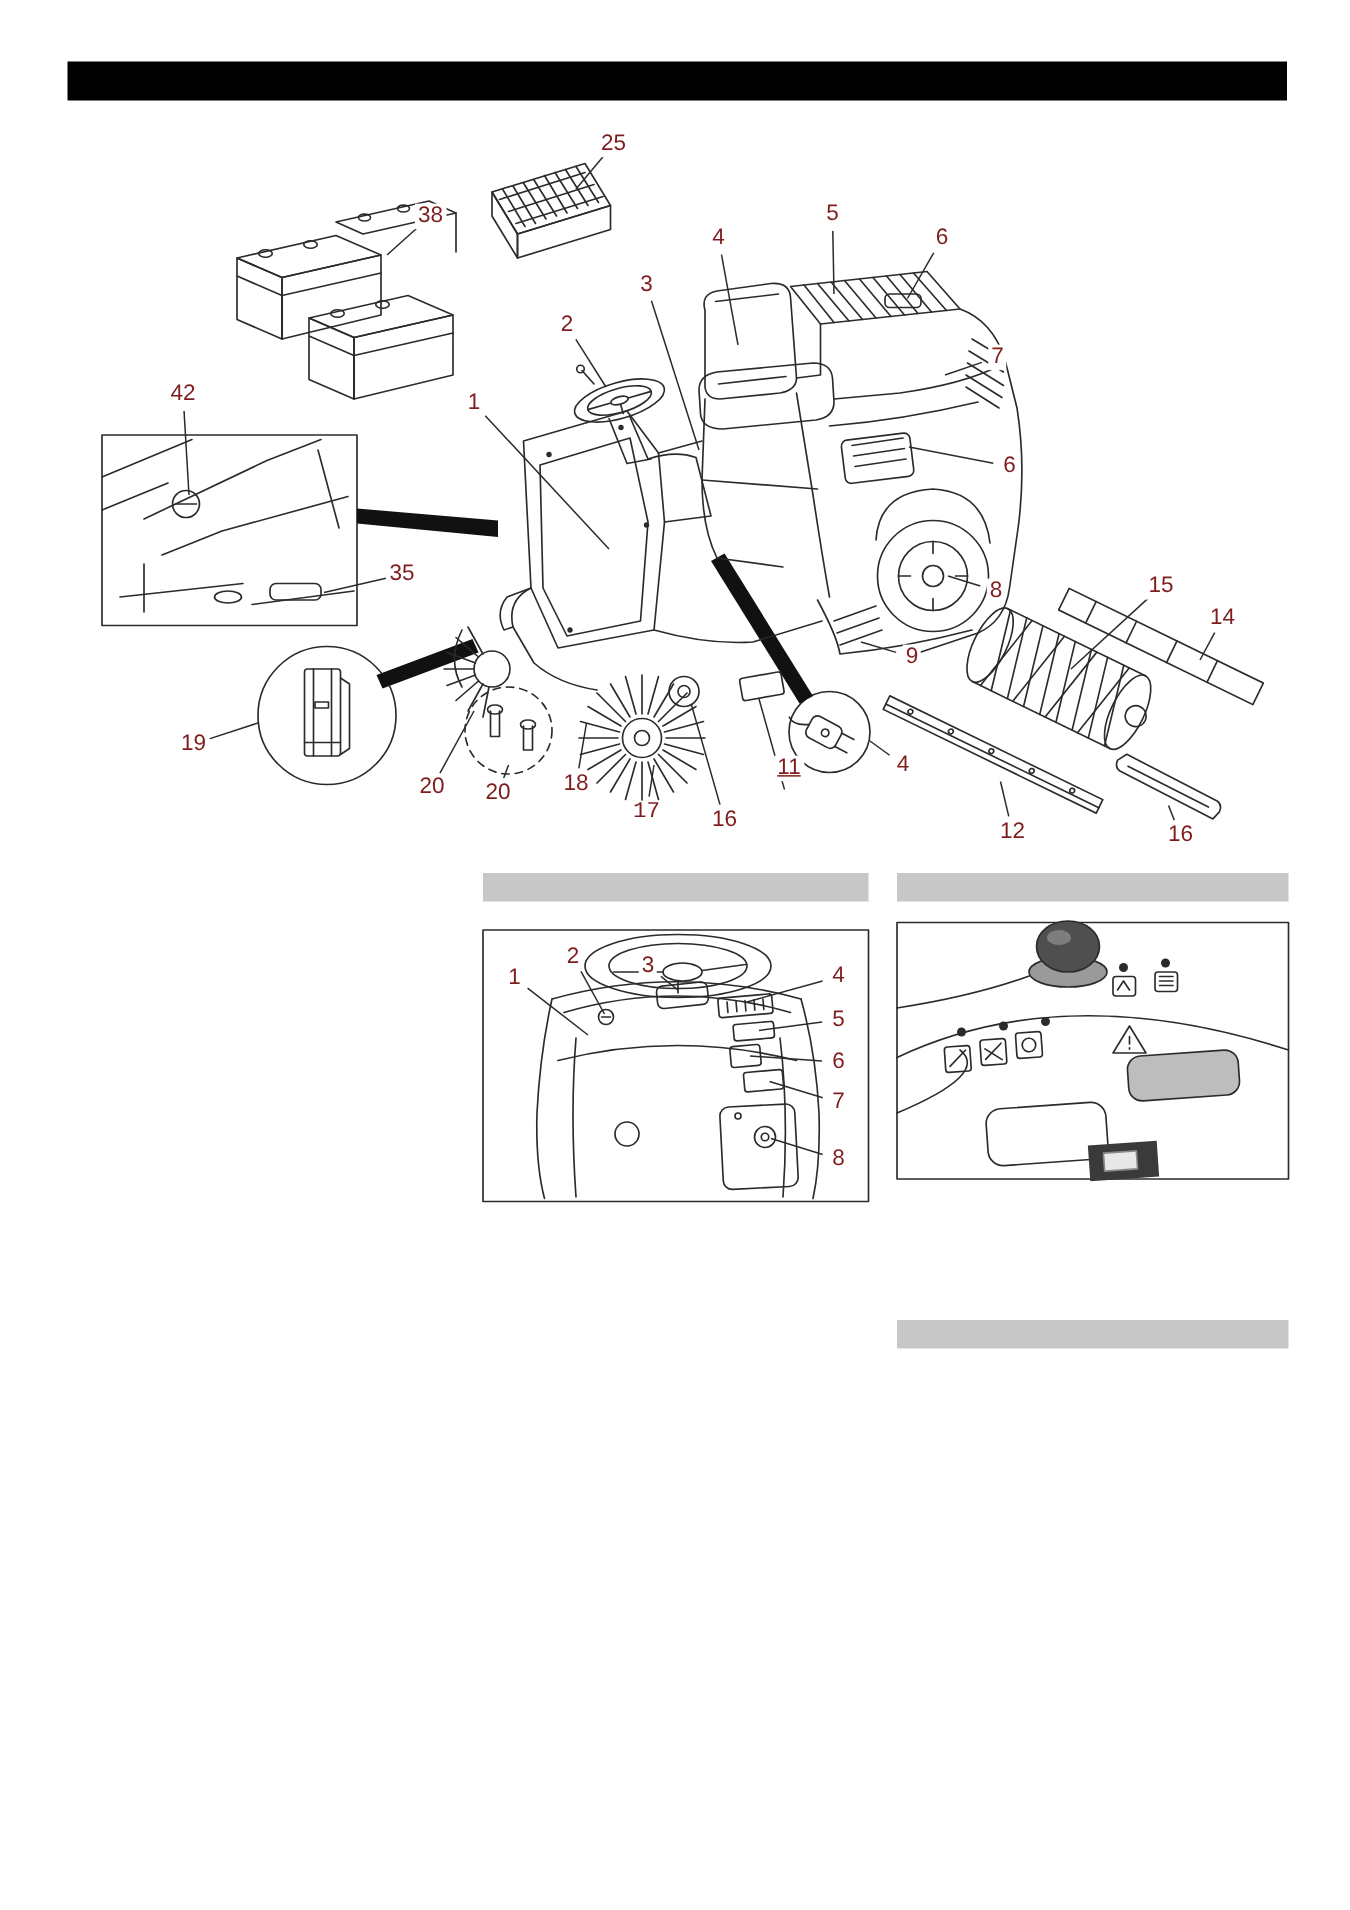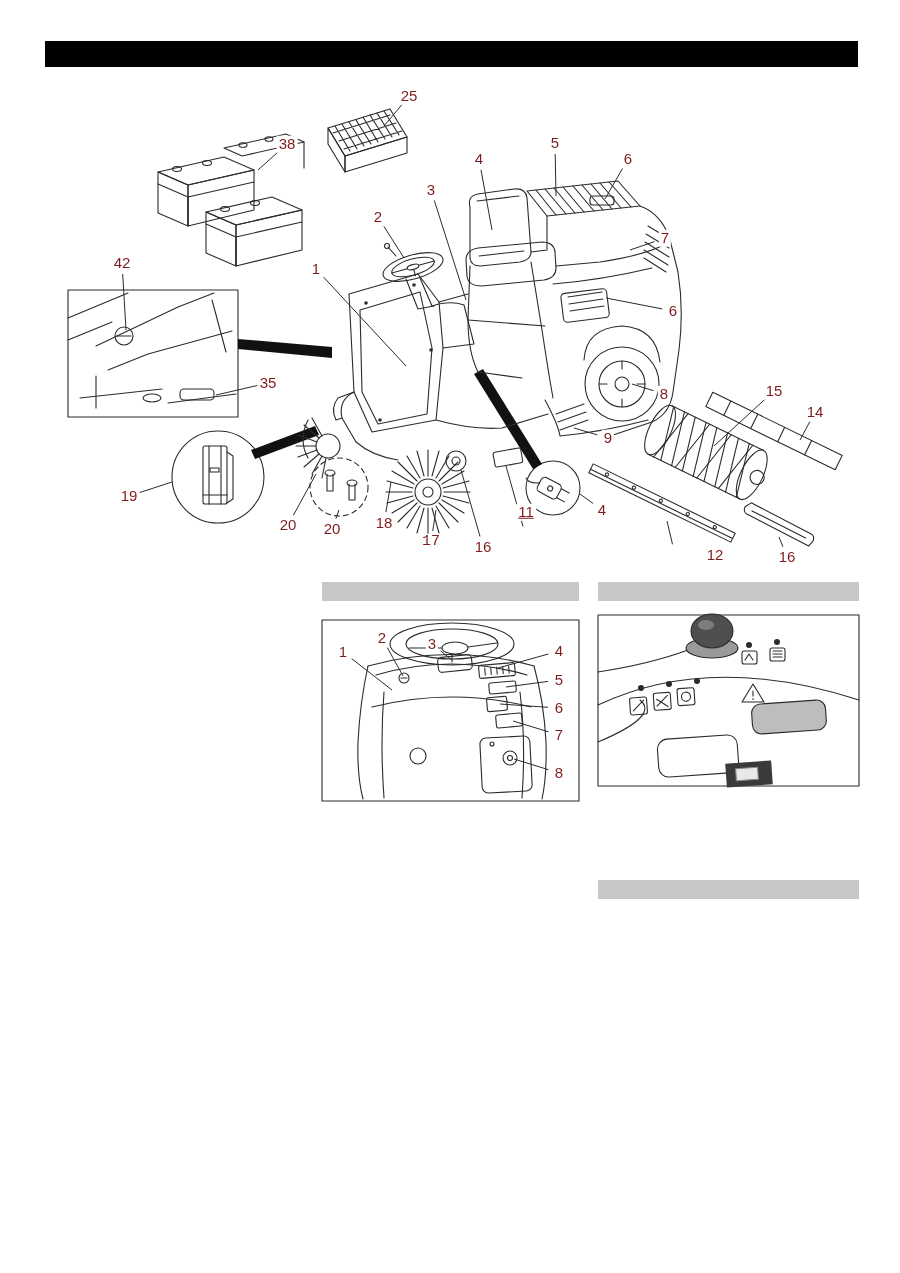--- a/index.html
+++ b/index.html
@@ -288,21 +288,21 @@
       <div class="callout" style="left: 555px; top: 143px;">5</div>
       <div class="callout" style="left: 628px; top: 159px;">6</div>
       <div class="callout" style="left: 665px; top: 238px;">7</div>
       <div class="callout" style="left: 673px; top: 311px;">6</div>
       <div class="callout" style="left: 664px; top: 394px;">8</div>
       <div class="callout" style="left: 608px; top: 438px;">9</div>
       <div class="callout" style="left: 774px; top: 391px;">15</div>
       <div class="callout" style="left: 815px; top: 412px;">14</div>
       <div class="callout" style="left: 602px; top: 510px;">4</div>
       <div class="callout" style="left: 526px; top: 512px; text-decoration: underline;">11</div>
-      <div class="callout" style="left: 675px; top: 555px; margin-left: 40px;">12</div>
+      <div class="callout" style="left: 675px; top: 555px;">12</div>
       <div class="callout" style="left: 787px; top: 557px;">16</div>
       <div class="callout" style="left: 483px; top: 547px;">16</div>
       <div class="callout" style="left: 431px; top: 542px; font-family: Liberation Mono, monospace;">17</div>
       <div class="callout" style="left: 384px; top: 523px;">18</div>
       <div class="callout" style="left: 332px; top: 529px;">20</div>
       <div class="callout" style="left: 288px; top: 525px;">20</div>
       <div class="callout" style="left: 129px; top: 496px;">19</div>
       <div class="callout" style="left: 343px; top: 652px;">1</div>
       <div class="callout" style="left: 382px; top: 638px;">2</div>
       <div class="callout" style="left: 432px; top: 644px;">3</div>

